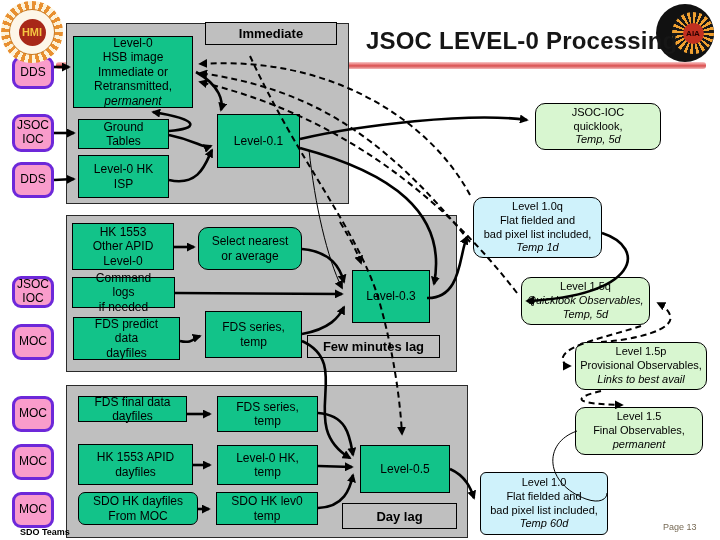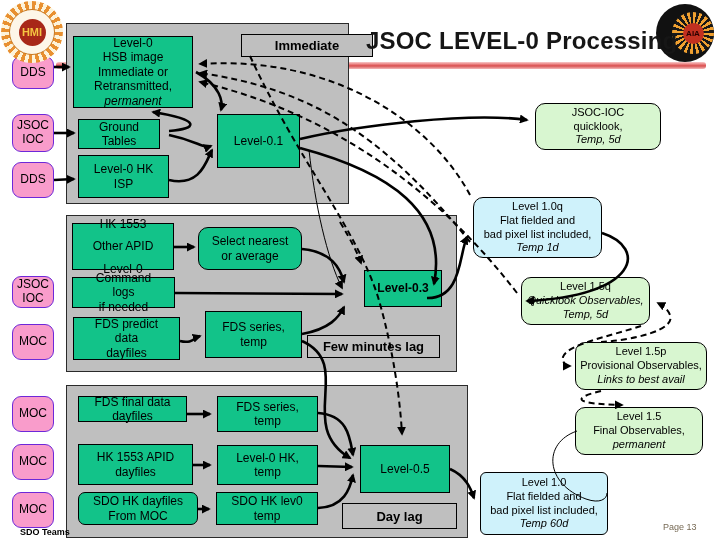--- a/index.html
+++ b/index.html
@@ -7,21 +7,21 @@
          font-family:"Liberation Sans","DejaVu Sans",sans-serif;color:#000;}
   .abs{position:absolute;box-sizing:border-box;}
   
   .z1{z-index:1}.z2{z-index:2}.z3{z-index:3}.z5{z-index:5}.z6{z-index:6}
   
   .title{font-size:24px;font-weight:bold;color:#161616;letter-spacing:.2px;white-space:nowrap;}
   .divider{background:linear-gradient(to bottom,#f7caca,#ec8585 30%,#d84f4f 55%,#f3baba);border-radius:3px;}
   
   .panel{background:#bfbfbf;border:1px solid #2a2a2a;}
   
-  .src{background:#f99ccb;border:1px solid #6d28d9;border-radius:9px;display:flex;align-items:center;
+  .src{background:#f99ccb;border:3px solid #6d28d9;border-radius:9px;display:flex;align-items:center;
        justify-content:center;text-align:center;font-size:12px;line-height:1.15;padding:1px;}
   
   .gbox{background:#12c389;border:1px solid #000;display:flex;flex-direction:column;align-items:center;
         justify-content:center;text-align:center;font-size:12px;line-height:1.2;padding:12px;}
   .rounded{border-radius:10px;}
   
   .glabel{background:#bfbfbf;border:1.5px solid #000;display:flex;align-items:center;justify-content:center;
           font-size:13px;font-weight:bold;}
   
   .prod{border:1px solid #000;border-radius:10px;display:flex;flex-direction:column;align-items:center;
@@ -69,73 +69,73 @@
   </div>
   <div class="abs z6" style="left:656px;top:4px;">
     <div class="aia-logo">
         <div class="aia-burst">
           <div class="aia-core">AIA</div>
         </div>
       </div>
   </div>
   <div class="abs title z6" style="left:366px;top:27px;">JSOC LEVEL-0 Processing</div>
 
-  <div class="abs glabel z3" style="left:205px;top:34px;width:132px;height:23px;margin-left:36px;">Immediate</div>
+  <div class="abs glabel z3" style="left:205px;top:22px;width:132px;height:23px;">Immediate</div>
   <div class="abs glabel z3" style="left:307px;top:335px;width:133px;height:23px;">Few minutes lag</div>
   <div class="abs glabel z3" style="left:342px;top:503px;width:115px;height:26px;">Day lag</div>
 
   <div class="abs src z3" style="left:12px;top:56px;width:42px;height:33px;">DDS</div>
   <div class="abs src z3" style="left:12px;top:114px;width:42px;height:38px;">JSOC IOC</div>
   <div class="abs src z3" style="left:12px;top:162px;width:42px;height:36px;">DDS</div>
   <div class="abs src z3" style="left:12px;top:276px;width:42px;height:32px;">JSOC IOC</div>
   <div class="abs src z3" style="left:12px;top:324px;width:42px;height:36px;">MOC</div>
   <div class="abs src z3" style="left:12px;top:396px;width:42px;height:36px;">MOC</div>
   <div class="abs src z3" style="left:12px;top:444px;width:42px;height:36px;">MOC</div>
   <div class="abs src z3" style="left:12px;top:492px;width:42px;height:36px;">MOC</div>
 
   <div class="abs gbox z3" style="left:73px;top:36px;width:120px;height:72px;">
       <div>Level-0</div>
       <div>HSB image</div>
       <div>Immediate or</div>
       <div>Retransmitted,</div>
       <div class="it">permanent</div>
     </div>
-  <div class="abs gbox z3" style="left:78px;top:119px;width:82px;height:30px;">
+  <div class="abs gbox z3" style="left:78px;top:119px;width:91px;height:30px;">
       <div>Ground Tables</div>
     </div>
   <div class="abs gbox z3" style="left:78px;top:155px;width:91px;height:43px;">
       <div>Level-0 HK</div>
       <div>ISP</div>
     </div>
   <div class="abs gbox z3" style="left:217px;top:114px;width:83px;height:54px;">
       <div>Level-0.1</div>
     </div>
 
-  <div class="abs gbox z3" style="left:72px;top:223px;width:102px;height:47px;gap:8px;">
+  <div class="abs gbox z3" style="left:72px;top:223px;width:102px;height:47px;">
       <div>HK 1553</div>
       <div>Other APID</div>
       <div>Level-0</div>
     </div>
   <div class="abs gbox rounded z3" style="left:198px;top:227px;width:104px;height:43px;">
       <div>Select nearest</div>
       <div>or average</div>
     </div>
   <div class="abs gbox z3" style="left:72px;top:277px;width:103px;height:31px;">
       <div>Command logs</div>
       <div>if needed</div>
     </div>
   <div class="abs gbox z3" style="left:73px;top:317px;width:107px;height:43px;">
       <div>FDS predict data</div>
       <div>dayfiles</div>
     </div>
   <div class="abs gbox z3" style="left:205px;top:311px;width:97px;height:47px;">
       <div>FDS series,</div>
       <div>temp</div>
     </div>
-  <div class="abs gbox z3" style="left:364px;top:270px;width:78px;height:37px;font-weight:bold;">
+  <div class="abs gbox z3" style="left:352px;top:270px;width:78px;height:53px;">
       <div>Level-0.3</div>
     </div>
 
   <div class="abs gbox z3" style="left:78px;top:396px;width:109px;height:20px;">
       <div>FDS final data</div>
       <div>dayfiles</div>
     </div>
   <div class="abs gbox z3" style="left:217px;top:396px;width:101px;height:36px;">
       <div>FDS series,</div>
       <div>temp</div>

